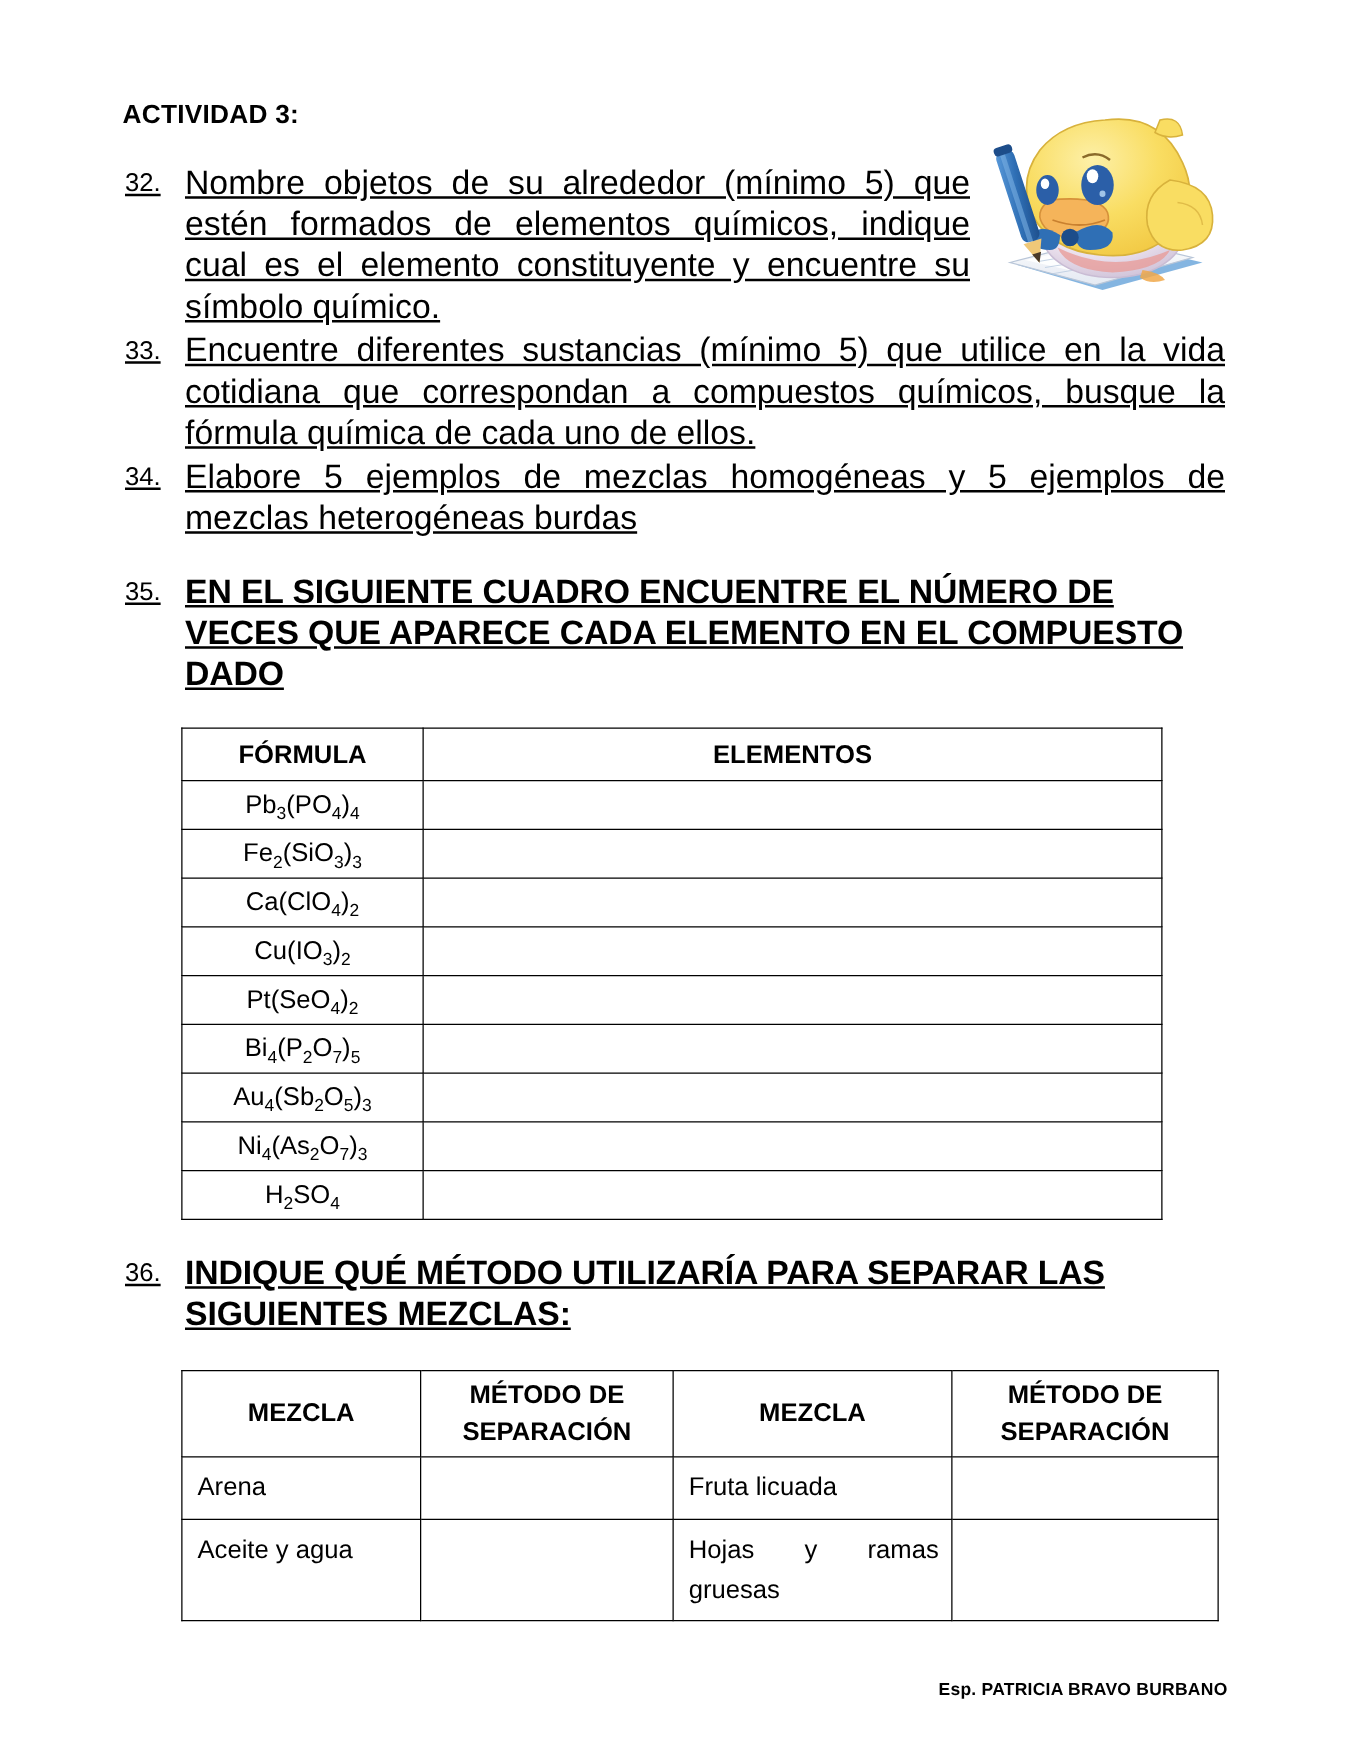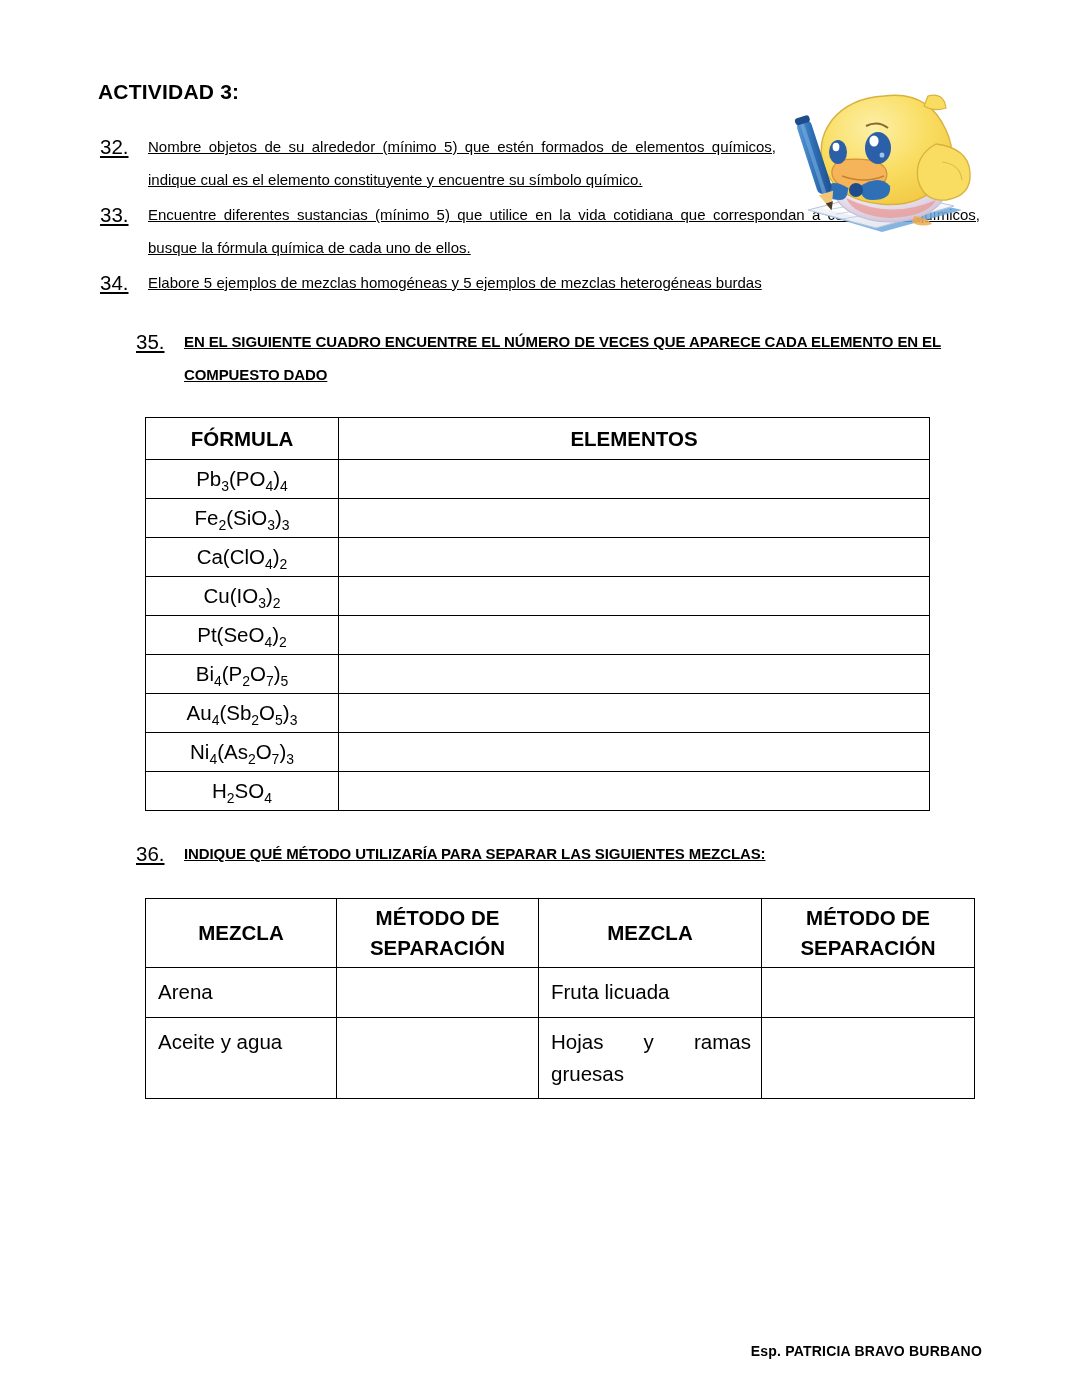--- a/index.html
+++ b/index.html
@@ -49,32 +49,32 @@
   .item-num {
     width: 50px;
     flex: 0 0 50px;
     font-size: 20.5px;
     line-height: 33px;
     text-align: left;
     padding-left: 2px;
   }
   .item-body {
     flex: 1 1 auto;
-    font-size: 15px;
+    font-size: 27px;
     line-height: 33px;
     text-align: justify;
     text-justify: inter-word;
   }
   .item-body.narrow { max-width: 628px; }
   .item-body.bold {
     font-weight: bold;
     text-align: left;
     letter-spacing: -0.1px;
   }
-  .item.spaced { margin-top: 26px; margin-left: 36px; }
+  .item.spaced { margin-top: 26px; }
 
   
   .tbl {
     border-collapse: collapse;
     table-layout: fixed;
     font-size: 20.5px;
   }
   .tbl td, .tbl th {
     border: 1.6px solid #000000;
     padding: 4px 8px;

